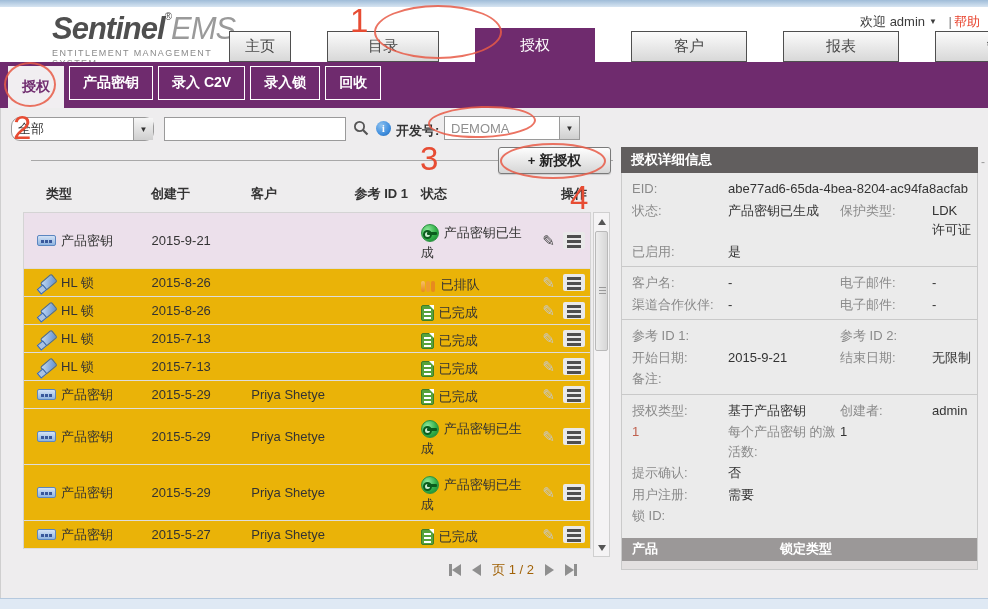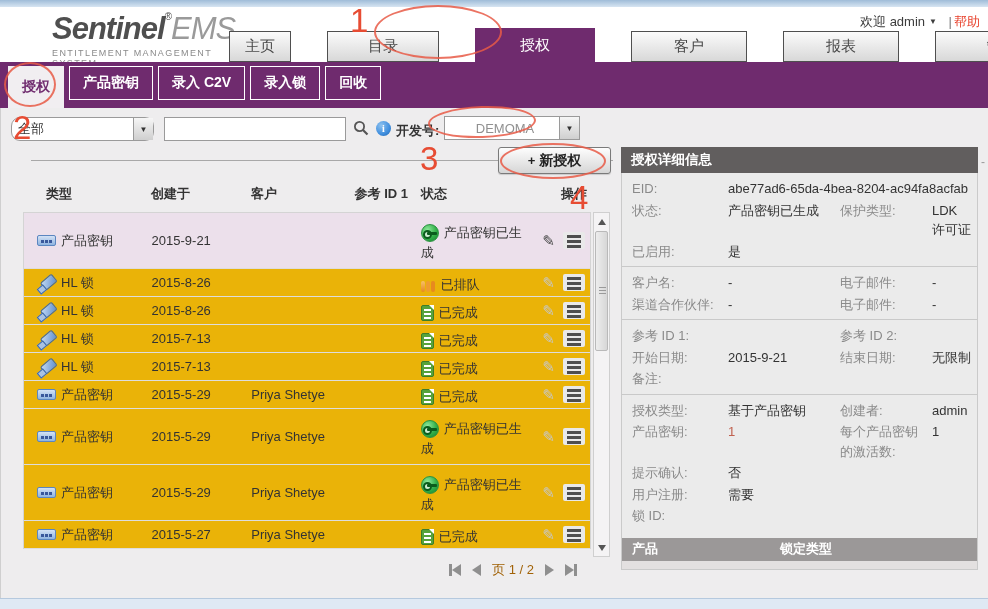--- a/index.html
+++ b/index.html
@@ -45,21 +45,21 @@
   .content { position:absolute; left:0; top:108px; width:988px; height:490px; background:#eeedee; border-left:1px solid #cfcfcf; }
 
   
   .combo { position:absolute; height:24px; background:#fff; border:1px solid #9a9a9a; display:flex; align-items:center; }
   .combo .val { flex:1; padding-left:6px; font-size:13px; color:#333; white-space:nowrap; overflow:hidden; }
   .combo .val.muted { color:#909090; }
   .combo .dd { width:20px; height:100%; border-left:1px solid #9a9a9a; background:linear-gradient(#f6f6f6,#cfcfcf);
     display:flex; align-items:center; justify-content:center; cursor:pointer; }
   .combo .dd::after { content:"▼"; font-size:8px; color:#333; }
   .cat-combo { left:10px; top:9px; width:143px;border-radius:9px; }
-  .dev-combo { left:443px; top:8px; width:136px;text-align:center; }
+  .dev-combo { left:443px; top:8px; width:136px; }
   .search-input { position:absolute; left:163px; top:9px; width:182px; height:24px; border:1px solid #9a9a9a; background:#fff; padding:0 6px; font-size:13px; font-family:inherit; }
   .search-btn { position:absolute; left:350px; top:11px; width:20px; height:20px; background:none; border:none; cursor:pointer; }
   .info-icon { position:absolute; left:375px; top:13px; width:15px; height:15px; border-radius:50%;
     background:radial-gradient(circle at 35% 30%,#8ec2ef,#3f8ede 60%,#1d62ab); color:#fff; font-size:10px; font-weight:bold;
     font-family:"Liberation Serif",serif; text-align:center; line-height:15px; cursor:pointer; }
   .dev-label { position:absolute; left:395px; top:14px; font-size:13px; font-weight:bold; color:#333; }
 
   .sep-line { position:absolute; left:30px; top:52px; width:582px; border-top:1px solid #a8a8a8; }
   .new-btn { position:absolute; left:497px; top:39px; width:113px; height:27px; border:1px solid #7a7a7a; border-radius:3px;
     background:linear-gradient(#fdfdfd,#d6d6d6); font-size:14px; font-weight:bold; color:#222; cursor:pointer;
@@ -480,21 +480,20 @@
   </div>
             </div>
             <div class="psec">
               <div class="prow">
     <span class="lbl">授权类型:</span>
     <span class="val">基于产品密钥</span>
     <span class="lbl">创建者:</span>
     <span class="val">admin</span>
   </div>
               <div class="prow">
-    <span class="lbl">产品密钥:</span>
     <span class="val link">1</span>
     <span class="lbl">每个产品密钥 的激活数:</span>
     <span class="val">1</span>
   </div>
               <div class="prow">
     <span class="lbl">提示确认:</span>
     <span class="val">否</span>
     <span class="lbl"></span>
     <span class="val"></span>
   </div>

